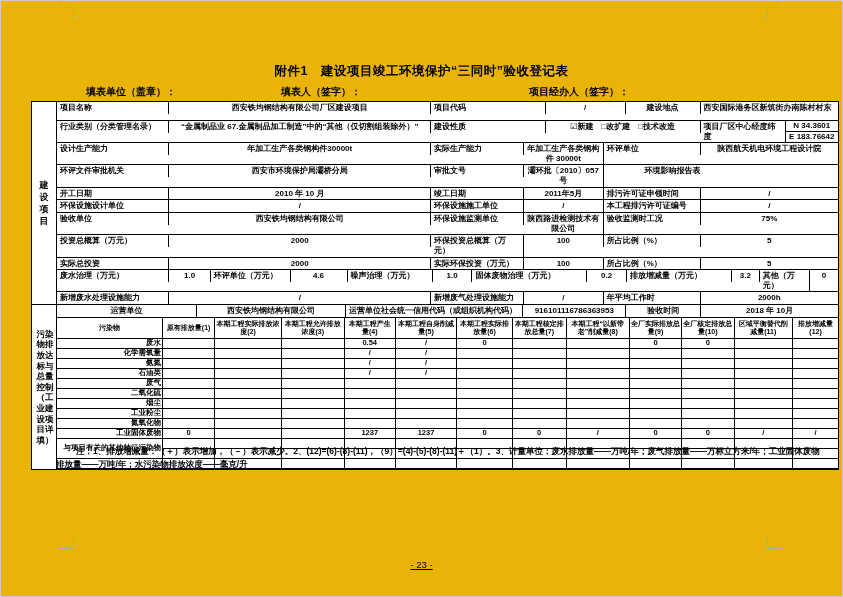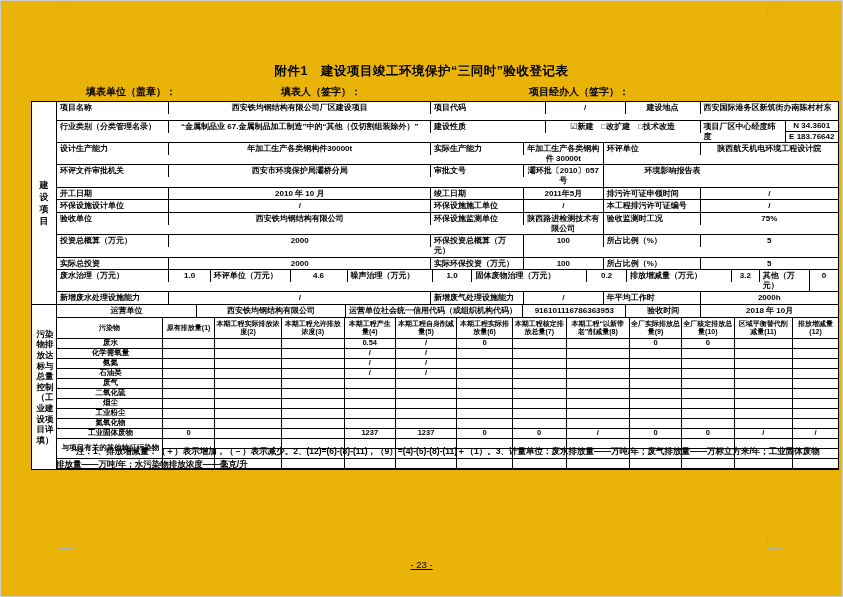--- a/index.html
+++ b/index.html
@@ -29,21 +29,21 @@
   .c.l{justify-content:flex-start;text-align:left;padding-left:3px;}
   .c.e{border-right:none;}
   .coord{flex-direction:column;padding:0;}
   .coord div{width:100%;box-sizing:border-box;padding:0 1px;}
   .coord div:first-child{border-bottom:1px solid #000;}
   table.pol{width:100%;border-collapse:collapse;table-layout:fixed;}
   table.pol th,table.pol td{border:1px solid #000;font-size:7px;font-weight:bold;text-align:center;
        padding:0 1px;line-height:1.15;overflow:hidden;box-sizing:border-box;}
   table.pol th{height:20px;}
   table.pol td{height:10px;font-size:7.5px;}
-  table.pol td.pname{text-align:center;padding-left:3px;}
+  table.pol td.pname{text-align:right;padding-left:3px;}
   table.pol tr>*:first-child{border-left:none;}
   table.pol tr>*:last-child{border-right:none;}
   table.pol thead tr>*{border-top:none;}
   .note{position:absolute;left:55px;top:444px;width:768px;font-size:8.5px;font-weight:bold;line-height:1.5;
         text-indent:20px;}
   .pagenum{position:absolute;top:558px;left:0;width:100%;text-align:center;font-size:9.5px;text-decoration:underline;}
 </style>
 </head>
 <body>
 

